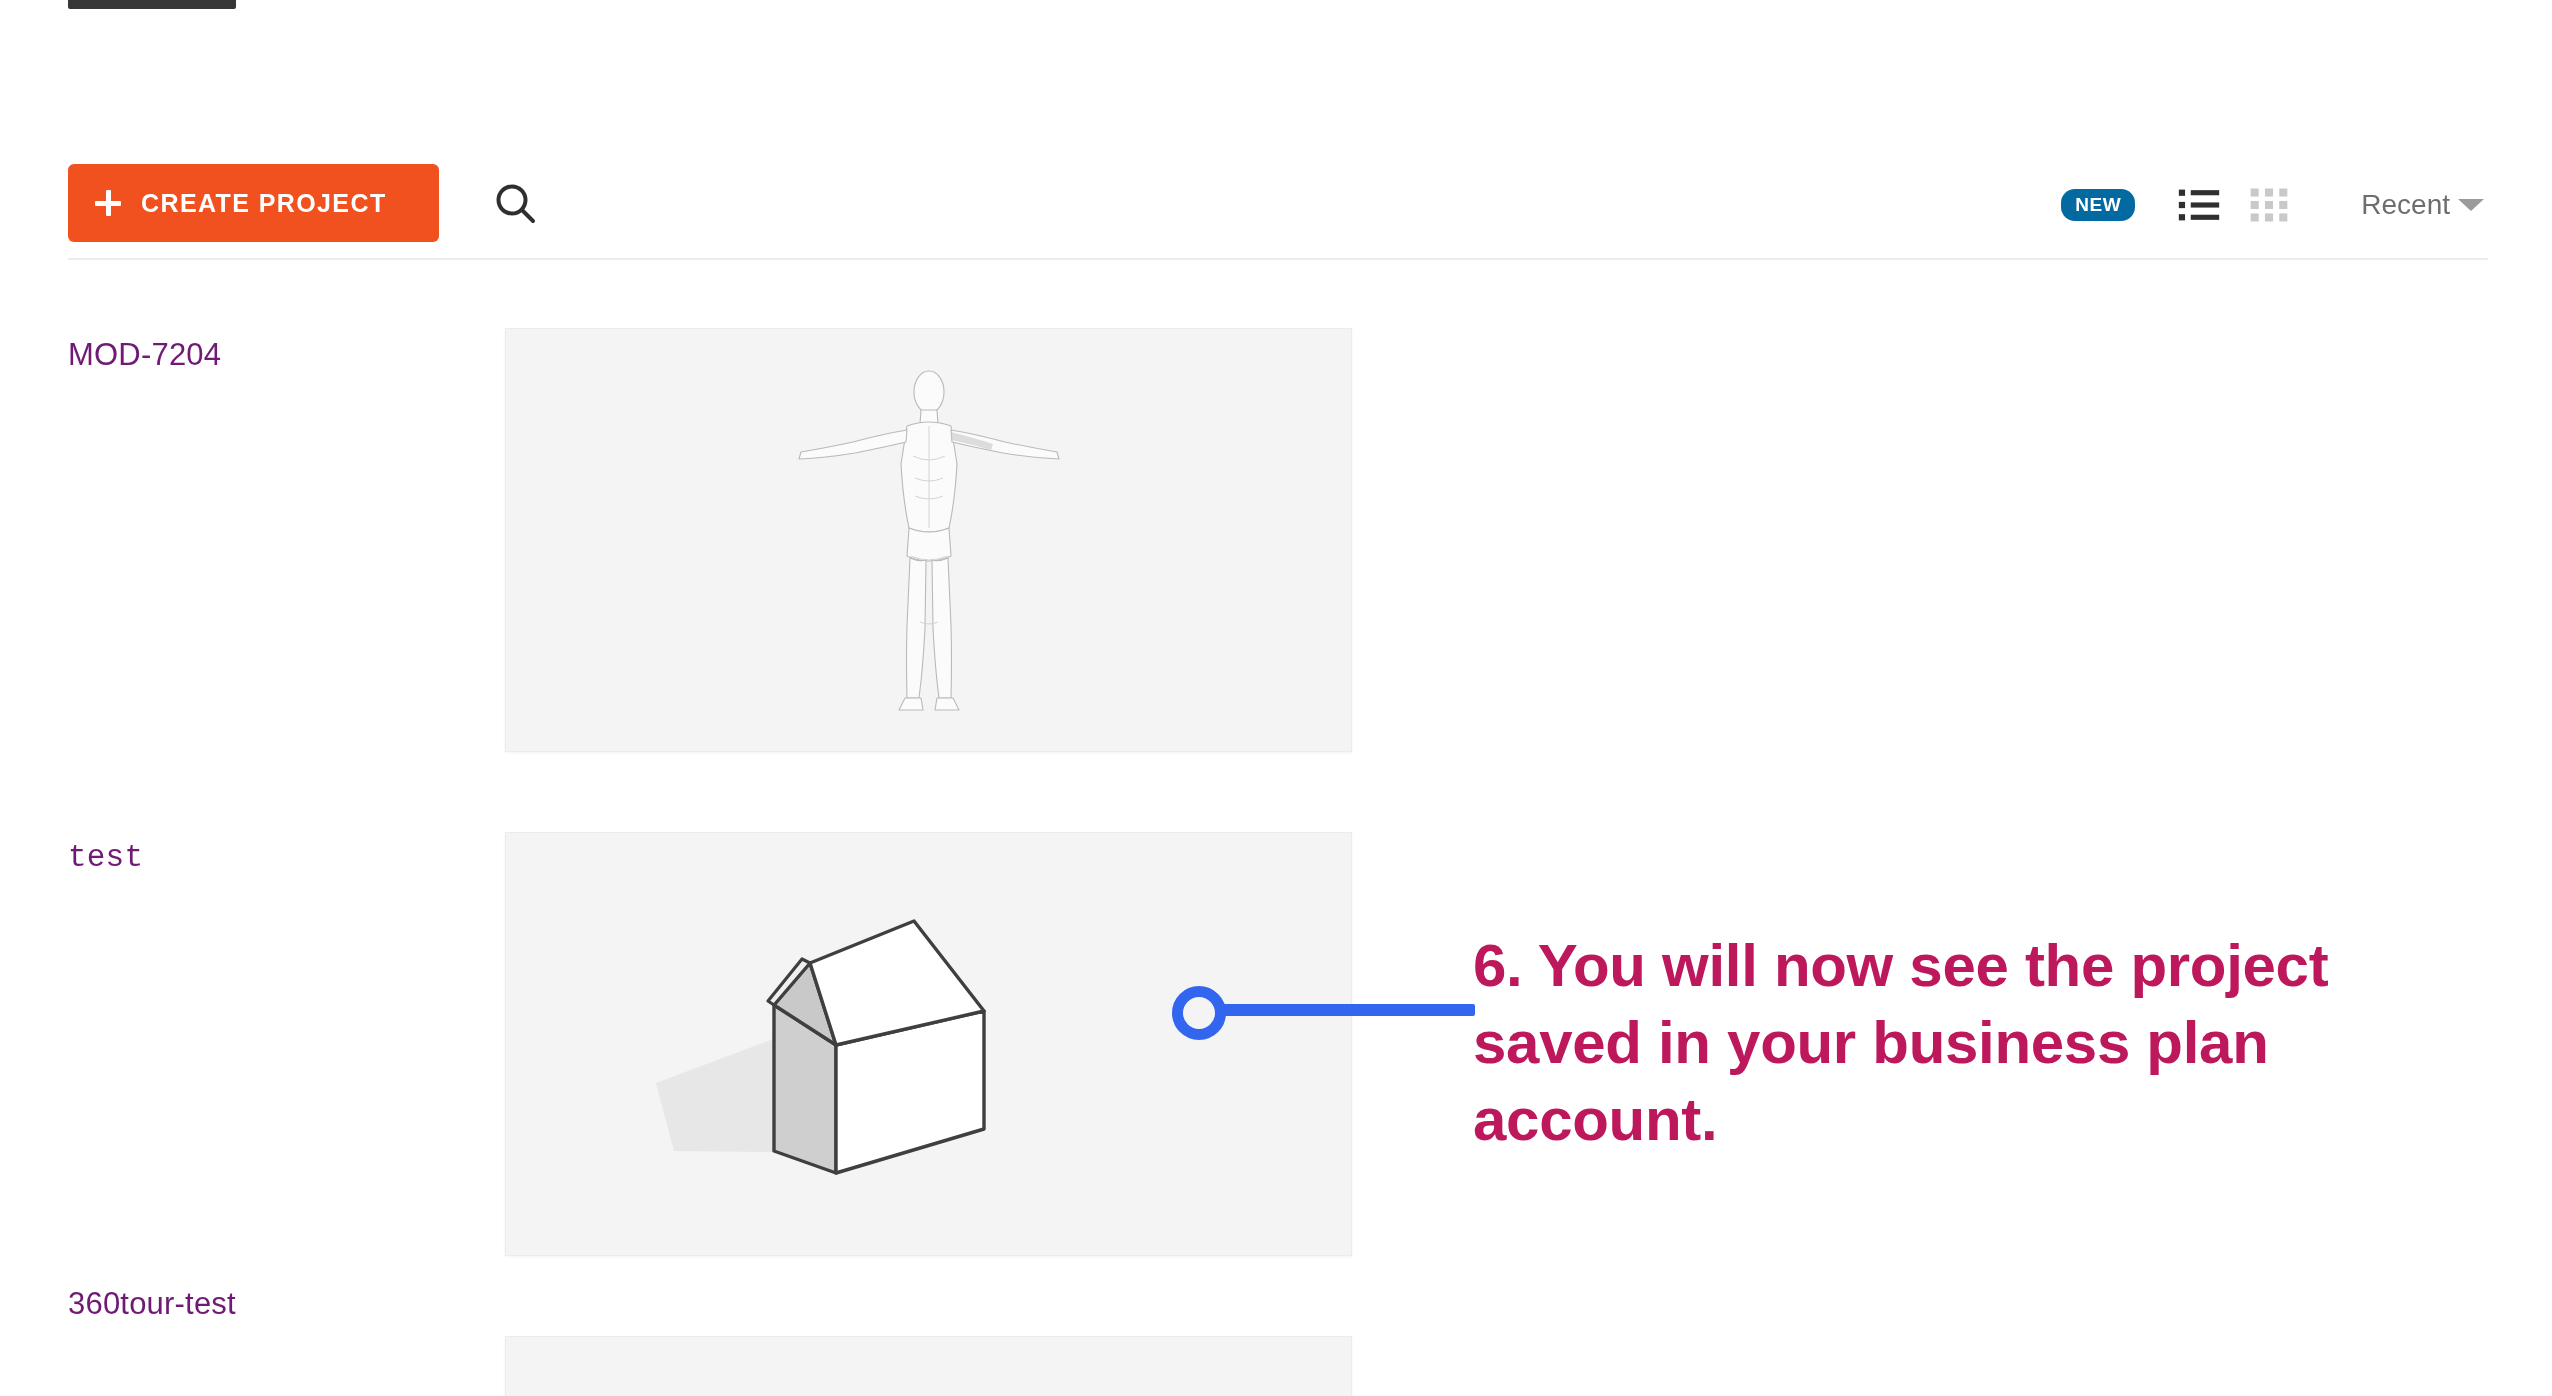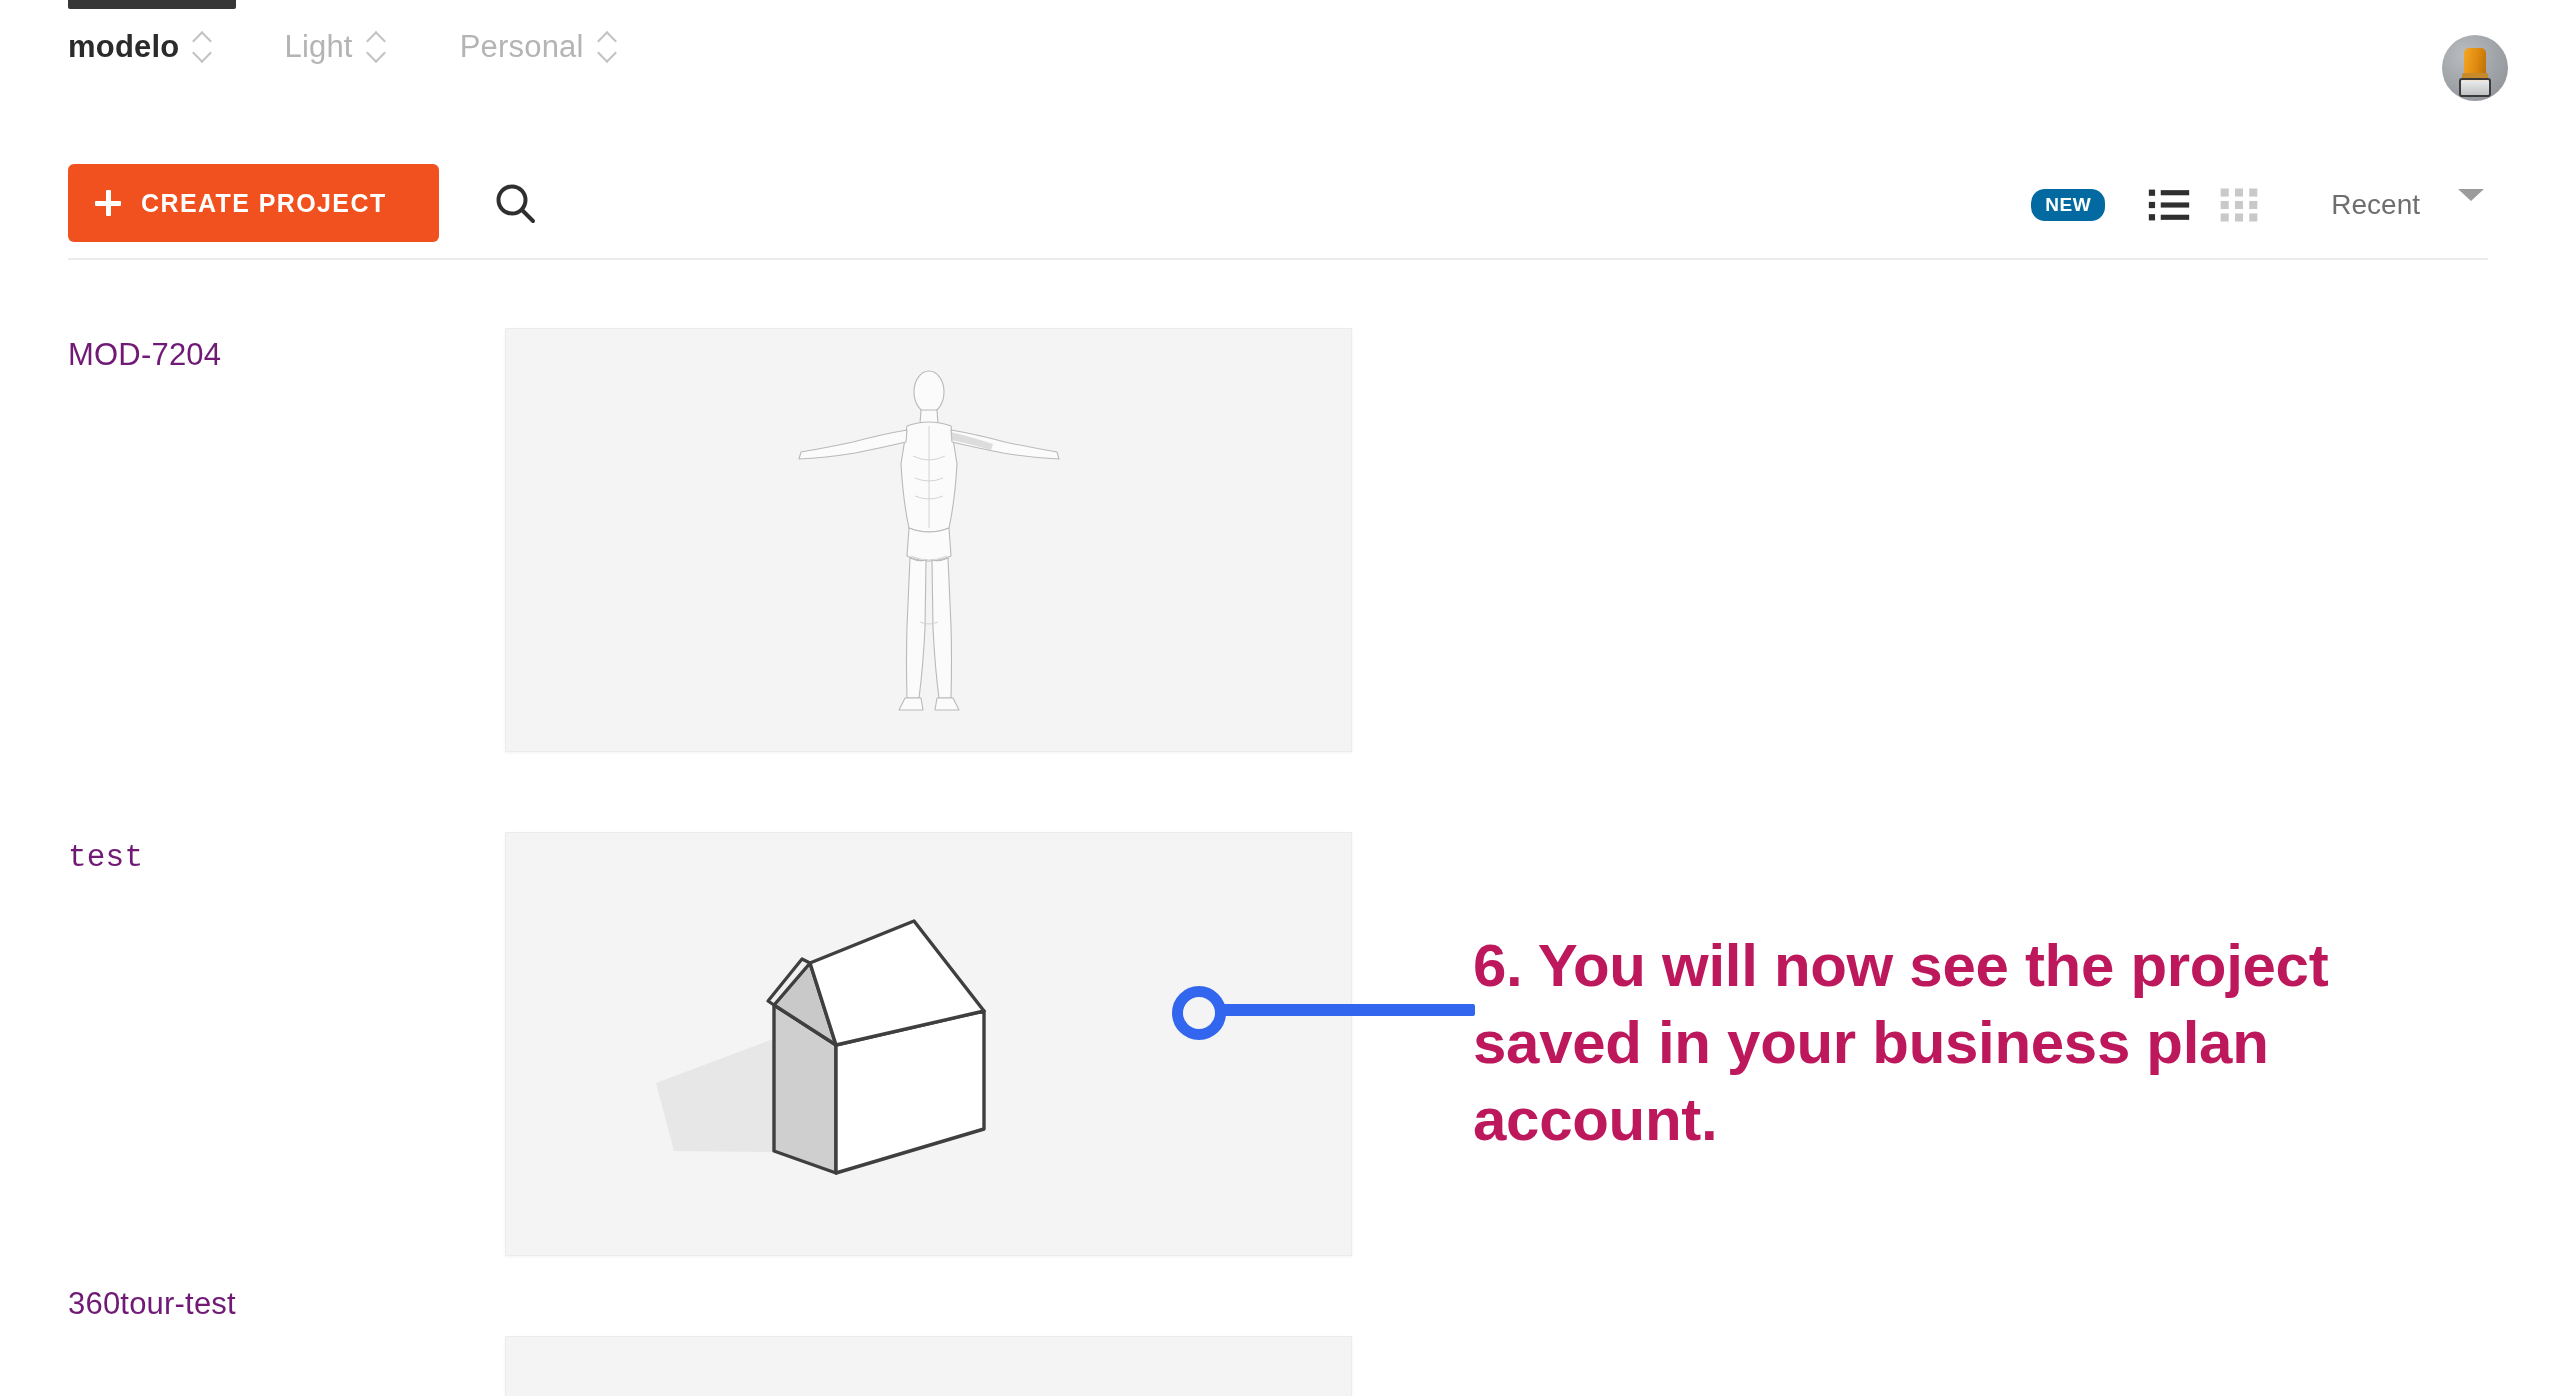--- a/index.html
+++ b/index.html
@@ -96,21 +96,21 @@
     display: flex; align-items: center; gap: 0;
   }
   .new-badge {
     background: #0369a1; color: #fff; font-size: 19px; font-weight: 700;
     letter-spacing: .6px; border-radius: 14px; padding: 6px 14px 7px;
     line-height: 1; margin-right: 42px; text-align: center;
   }
   .view-icon { width: 44px; height: 44px; cursor: pointer; margin-right: 26px; }
   .view-icon.grid { margin-right: 70px; }
   .sort-select {
-    display: flex; align-items: flex-start; gap: 38px; cursor: pointer;
+    display: flex; align-items: center; gap: 8px; cursor: pointer;
     padding-right: 4px;
   }
   .sort-select .sort-label { font-size: 28px; color: #6e6e6e; }
   .caret-down {
     width: 0; height: 0; border-left: 13px solid transparent;
     border-right: 13px solid transparent; border-top: 12px solid #9b9b9b;
   }
   .toolbar-divider {
     position: absolute; left: 68px; top: 258px; width: 2420px; height: 2px;
     background: #ececec;
@@ -148,43 +148,20 @@
     letter-spacing: -.3px;
   }
 </style>
 </head>
 <body>
 
 <div class="page">
 
   <div class="top-stub"></div>
 
-  <div class="topbar">
-
-    <div class="selector primary" style="margin-left:68px;">
-      <span class="sel-label">modelo</span>
-      <span class="updown"></span>
-    </div>
-
-    <div class="selector muted" style="margin-left:72px;">
-      <span class="sel-label">Light</span>
-      <span class="updown"></span>
-    </div>
-
-    <div class="selector muted" style="margin-left:74px;">
-      <span class="sel-label">Personal</span>
-      <span class="updown"></span>
-    </div>
-
-    <div class="avatar">
-      <div class="obj-top"></div>
-      <div class="obj-neck"></div>
-      <div class="obj-jar"></div>
-    </div>
-  </div>
 
   <div class="toolbar">
 
     <button class="create-btn">
       <span class="plus"></span>
       <span class="btn-label">CREATE PROJECT</span>
     </button>
 
     <div class="search-icon-btn" title="Search">
       <svg width="46" height="46" viewBox="0 0 46 46">

